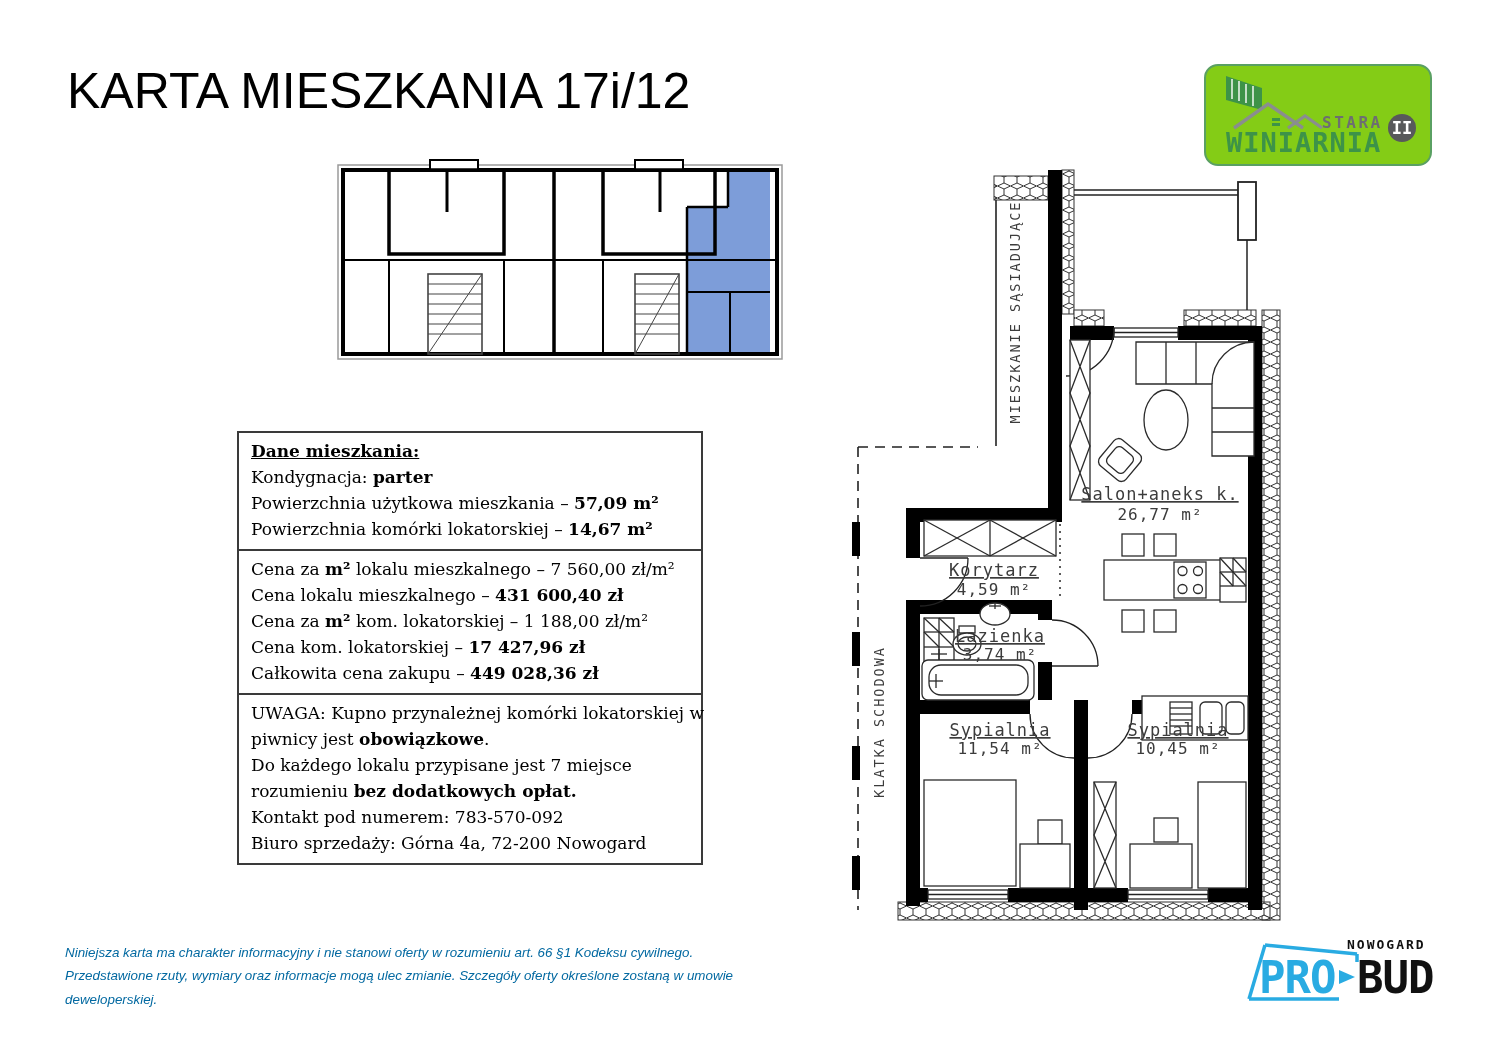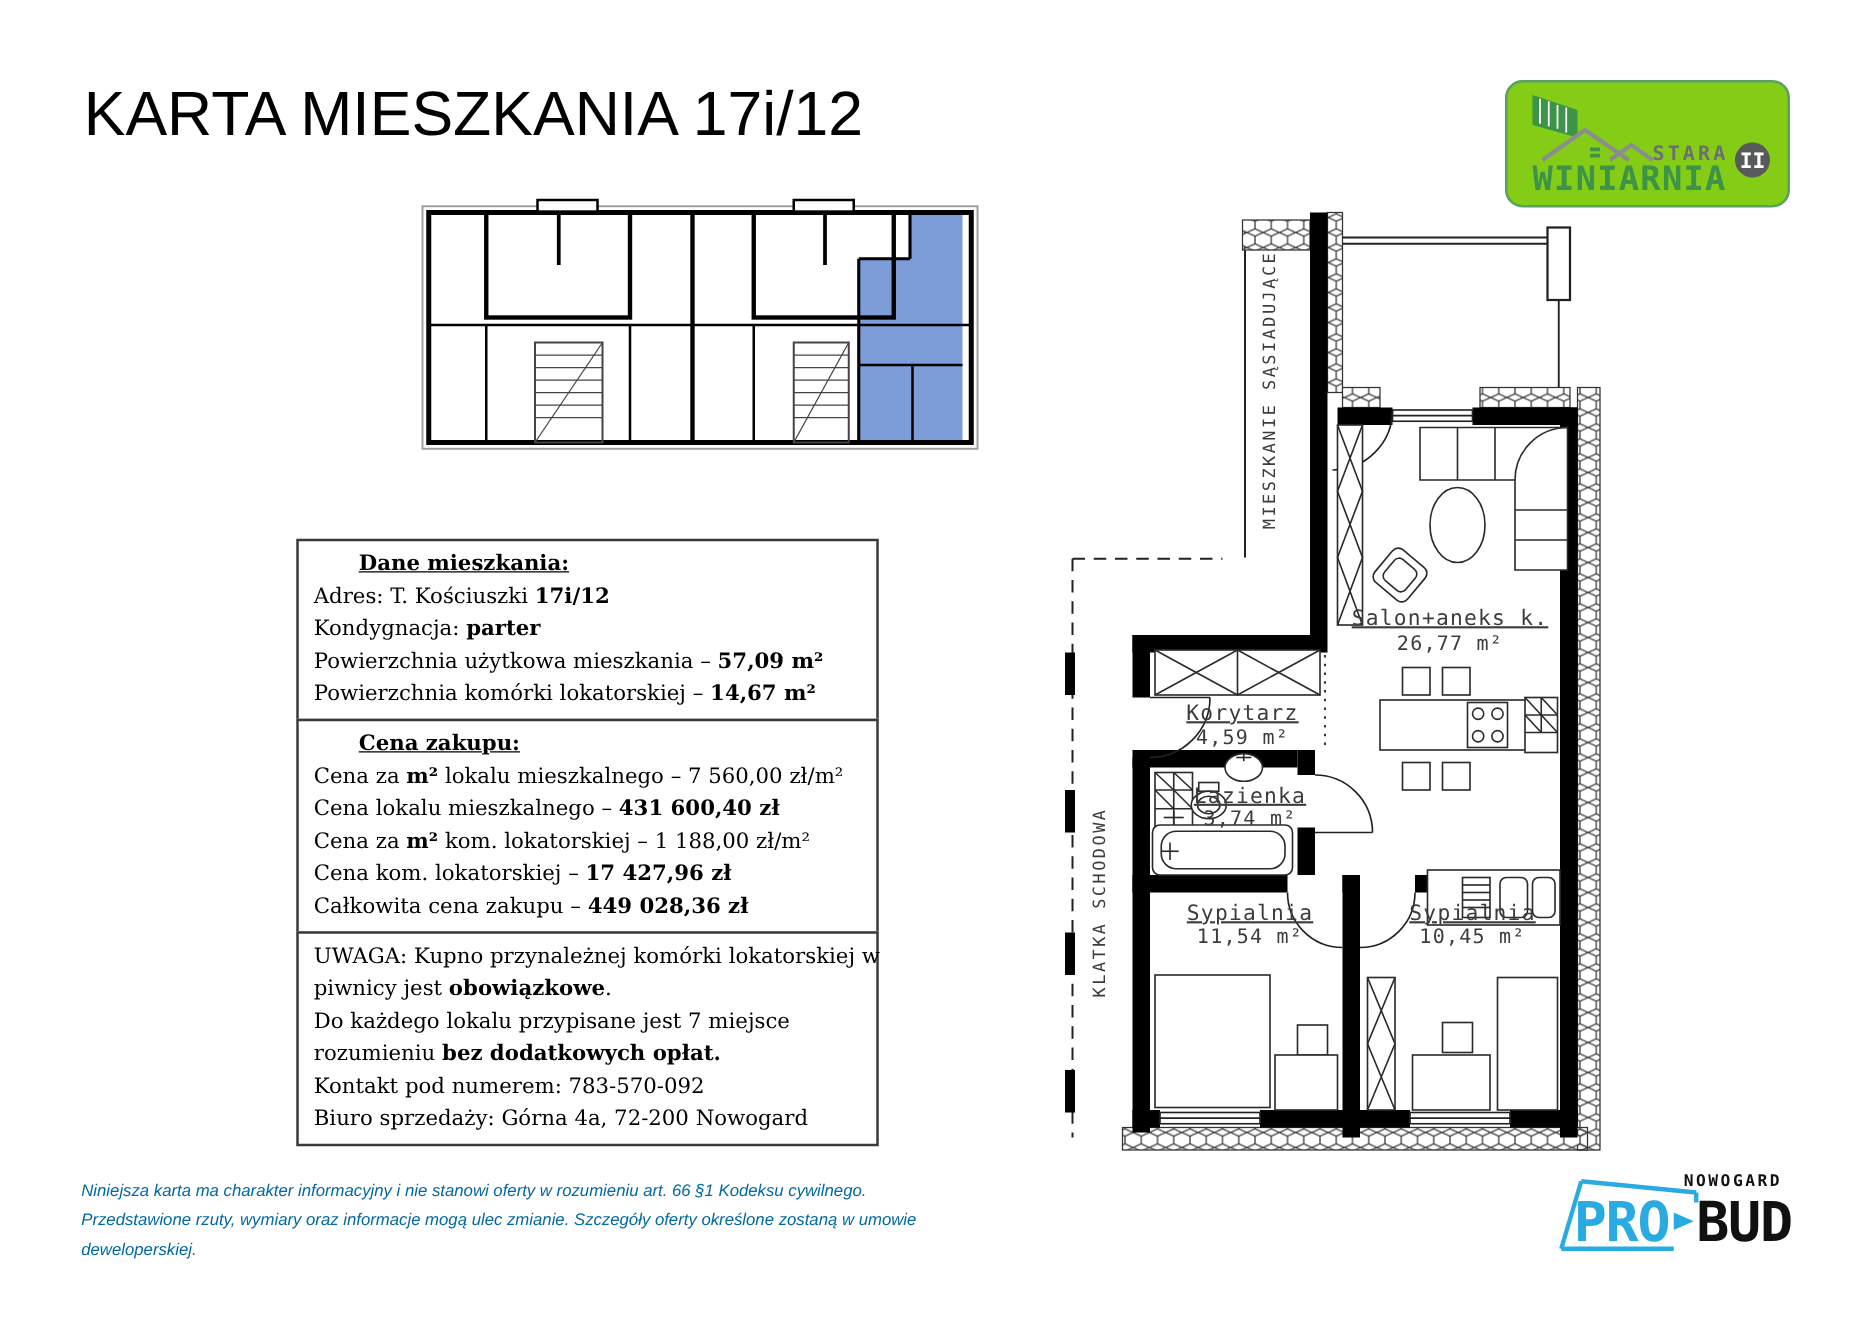--- a/index.html
+++ b/index.html
@@ -10,21 +10,21 @@
          font-family:"Liberation Sans",sans-serif;letter-spacing:0px;}
   
   .logo-sw{position:absolute;left:1204px;top:64px;width:228px;height:102px;
            border:2px solid #5aa063;border-radius:14px;background:#84cc16;box-sizing:border-box;}
   
   .boxes{position:absolute;left:237px;top:433px;width:466px;font-family:"DejaVu Serif",serif;
          font-size:17px;color:#000;}
   .info-box{border:2px solid #3a3a3a;padding:5px 12px 7px 12px;background:#fff;margin-top:-2px;}
   .box-line{line-height:26px;white-space:nowrap;}
   .b{font-weight:bold;}
-  .u{text-decoration:underline;margin-left:36px;}
+  .u{text-decoration:underline;}
   
   .overview{position:absolute;left:335px;top:152px;}
   .floorplan{position:absolute;left:848px;top:162px;}
   
   .footer{position:absolute;left:65px;top:941px;width:708px;font-size:13.4px;font-style:italic;
           color:#0369a1;line-height:1.75;font-family:"Liberation Sans",sans-serif;}
   .logo-pb{position:absolute;left:1235px;top:933px;}
   svg text{font-family:"DejaVu Sans Mono",monospace;}
   .cad-label{fill:#3c3c3c;}
 </style>
@@ -97,27 +97,25 @@
         <line x1="300" y1="172" x2="344" y2="172"></line>
           <line x1="300" y1="182" x2="344" y2="182"></line>
         <line x1="300" y1="202" x2="344" y2="122"></line>
       </g>
     </svg>
   </div>
 
   <div class="boxes">
       <div class="info-box">
         <div class="box-line"><span class="b u">Dane mieszkania:</span></div>
-        <div class="box-line"><span>Adres: T. Kościuszki </span><span class="b">17i/12</span></div>
         <div class="box-line"><span>Kondygnacja: </span><span class="b">parter</span></div>
         <div class="box-line"><span>Powierzchnia użytkowa mieszkania – </span><span class="b">57,09 m²</span></div>
         <div class="box-line"><span>Powierzchnia komórki lokatorskiej – </span><span class="b">14,67 m²</span></div>
       </div>
       <div class="info-box">
-        <div class="box-line"><span class="b u">Cena zakupu:</span></div>
         <div class="box-line"><span>Cena za </span><span class="b">m²</span><span> lokalu mieszkalnego – 7 560,00 zł/m²</span></div>
         <div class="box-line"><span>Cena lokalu mieszkalnego – </span><span class="b">431 600,40 zł</span></div>
         <div class="box-line"><span>Cena za </span><span class="b">m²</span><span> kom. lokatorskiej – 1 188,00 zł/m²</span></div>
         <div class="box-line"><span>Cena kom. lokatorskiej – </span><span class="b">17 427,96 zł</span></div>
         <div class="box-line"><span>Całkowita cena zakupu – </span><span class="b">449 028,36 zł</span></div>
       </div>
       <div class="info-box">
         <div class="box-line"><span>UWAGA: Kupno przynależnej komórki lokatorskiej w</span></div>
         <div class="box-line"><span>piwnicy jest </span><span class="b">obowiązkowe</span><span>.</span></div>
         <div class="box-line"><span>Do każdego lokalu przypisane jest 7 miejsce</span></div>

